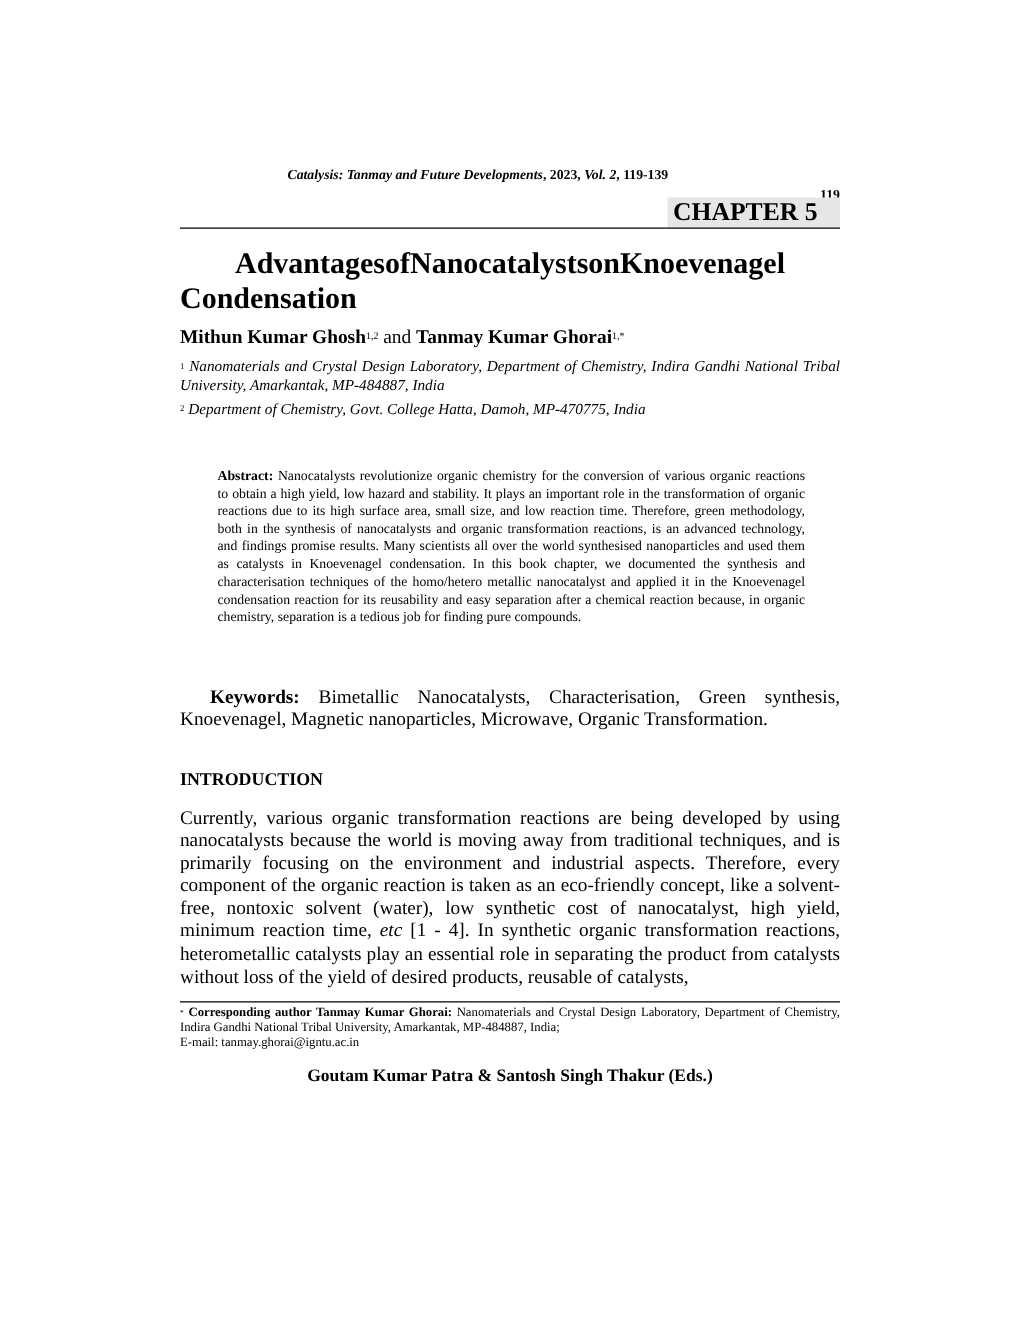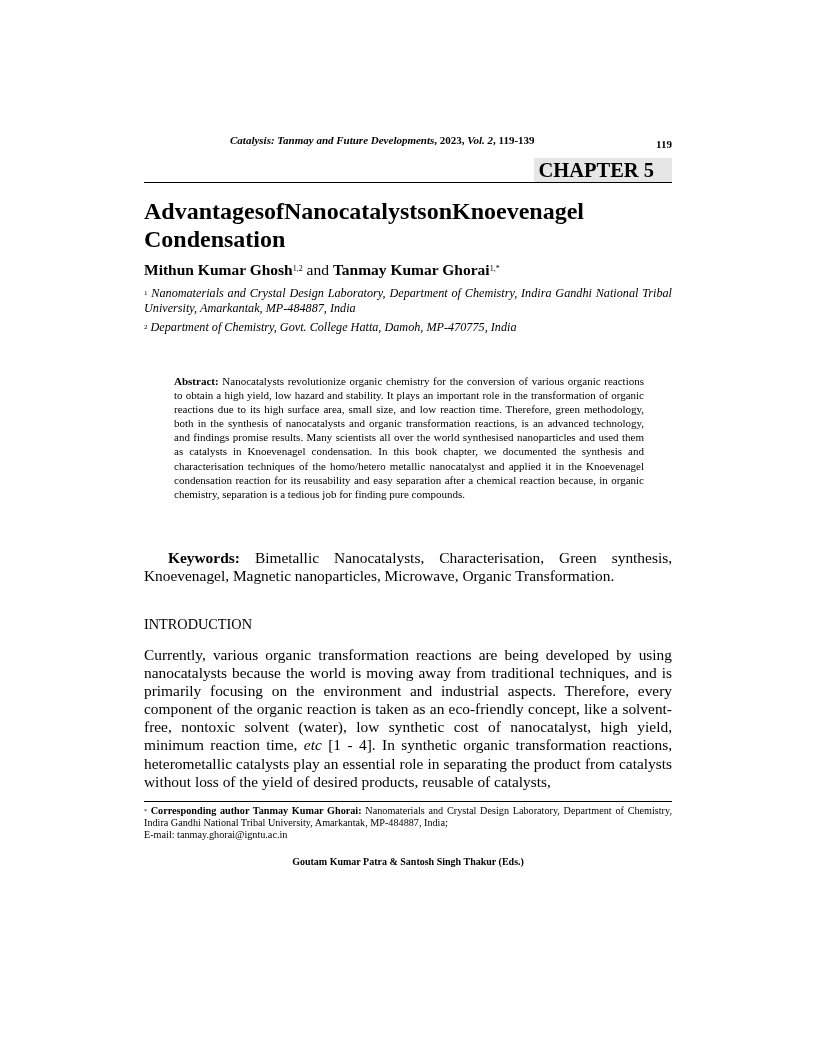--- a/index.html
+++ b/index.html
@@ -3,63 +3,63 @@
   <meta charset="utf-8">
   <style>
     html, body { margin: 0; padding: 0; background: #ffffff; }
     body { width: 816px; height: 1056px; position: relative; overflow: hidden;
            font-family: "Liberation Serif", serif; color: #000; }
     .page { position: absolute; left: 144px; top: 0; width: 528px; }
 
     .running-head { position: absolute; top: 134px; left: 0; width: 528px; font-size: 11px;
                     font-weight: bold; height: 14px; }
     .running-head .journal { position: absolute; left: 86px; top: 0; white-space: nowrap; }
-    .running-head .pageno { position: absolute; right: 0; top: 4px; }
+    .running-head .pageno { position: absolute; right: 0; top: 16px; }
     .running-head i { font-style: italic; }
 
     .chapter-box { position: absolute; top: 158px; right: 0; background: #e6e6e6;
                    font-size: 20.5px; font-weight: bold; padding: 0 18px 0 4px; line-height: 24px; }
     .chapter-rule { position: absolute; top: 182px; left: 0; width: 528px; height: 1px; background: #000; }
 
     .title { position: absolute; top: 197px; left: 0; width: 528px; font-size: 24px; font-weight: bold;
              line-height: 28px; text-align: justify; text-align-last: left; margin: 0; }
-    .title .line1 { display: flex; justify-content: flex-start; }
+    .title .line1 { display: flex; justify-content: center; }
 
     .authors { position: absolute; top: 261px; left: 0; font-size: 15.5px; line-height: 18px; white-space: nowrap; }
     .authors b { font-weight: bold; }
     .authors sup { font-size: 8px; vertical-align: top; position: relative; top: -1px; }
 
     .affil { position: absolute; left: 0; width: 528px; font-size: 12.2px; font-style: italic;
              line-height: 15px; text-align: justify; }
     .affil sup { font-size: 7px; vertical-align: top; font-style: normal; }
     .affil1 { top: 286px; }
     .affil2 { top: 320px; }
 
     .abstract { position: absolute; top: 374px; left: 30px; width: 470px; font-size: 11px;
                 line-height: 14.1px; text-align: justify; }
     .abstract b { font-weight: bold; }
 
     .keywords { position: absolute; top: 549px; left: 0; width: 528px; font-size: 15.4px;
                 line-height: 18px; text-align: justify; }
     .keywords b { font-weight: bold; margin-left: 24px; }
 
-    .section-head { position: absolute; top: 616px; left: 0; font-size: 14.3px; font-weight: normal; }
+    .section-head { position: absolute; top: 616px; left: 0; font-size: 14.3px; font-weight: bold; }
 
     .body-text { position: absolute; top: 646px; left: 0; width: 528px; font-size: 15.4px;
                  line-height: 18.1px; text-align: justify; }
     .body-text i { font-style: italic; }
 
     .fn-rule { position: absolute; top: 801px; left: 0; width: 528px; height: 1px; background: #000; }
     .footnote { position: absolute; top: 805px; left: 0; width: 528px; font-size: 10.2px;
                 line-height: 12.2px; text-align: justify; }
     .footnote b { font-weight: bold; }
     .footnote sup { font-size: 6px; vertical-align: top; }
 
     .eds { position: absolute; top: 855px; left: 0; width: 528px; text-align: center;
-           font-size: 10px; font-weight: bold; line-height: 13px; }
+           font-size: 14px; font-weight: bold; line-height: 13px; }
   </style>
 </head>
 <body>
 
 <div class="page">
 
   <div class="running-head">
     <span class="journal"><i>Catalysis: Tanmay and Future Developments</i><span>, 2023, </span><i>Vol. 2</i><span>, 119-139</span></span>
     <span class="pageno">119</span>
   </div>

